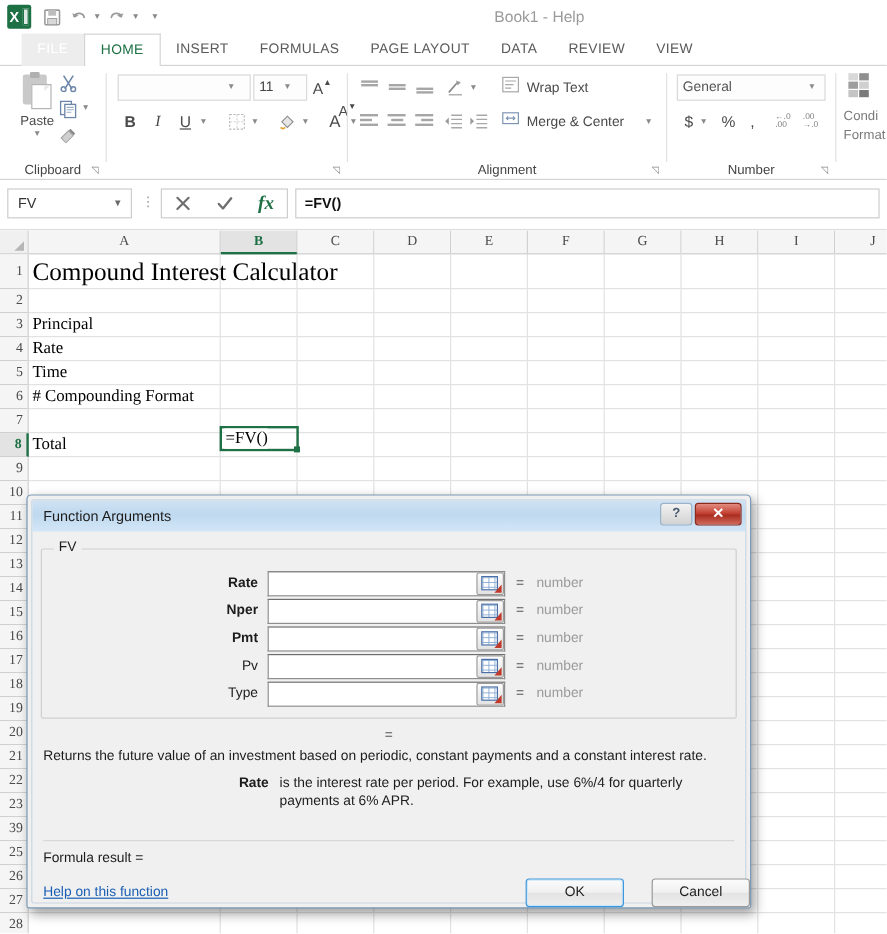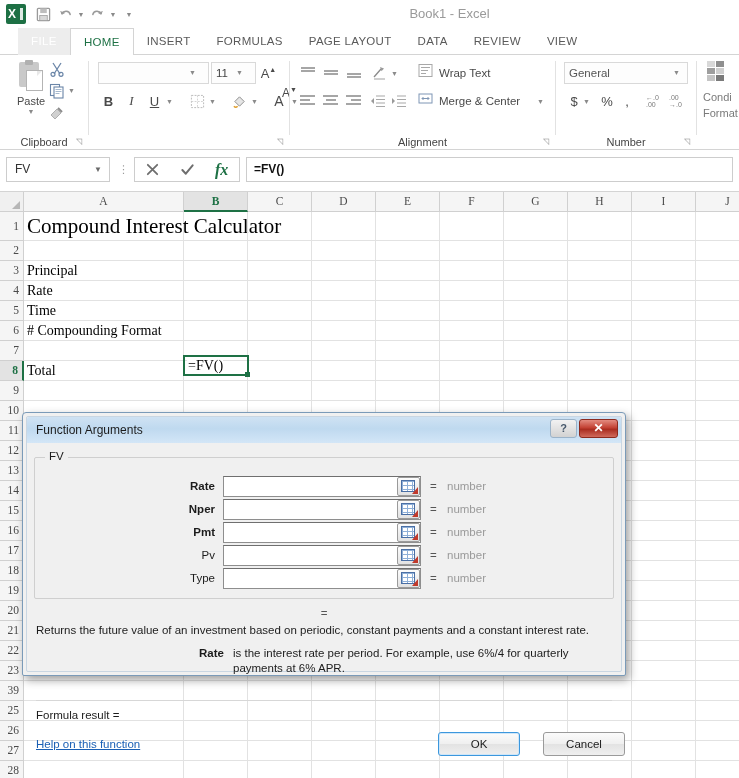--- a/index.html
+++ b/index.html
@@ -223,21 +223,21 @@
     position: absolute; right: -3px; bottom: -3px; width: 5px; height: 5px; background: #1e7145;
   }
   .selbox .val {
     position: absolute; left: 2px; top: 0; height: 100%; display: flex; align-items: center;
     font-family: "Liberation Serif", serif; font-size: 14px; color: #000; background: #fff;
     padding-left: 1px; white-space: nowrap;
   }
 
   
   .dlg {
-    position: absolute; left: 22px; top: 412px; width: 604px; height: 264px;
+    position: absolute; left: 22px; top: 412px; width: 604px; height: 345px;
     background: #f0f0f0; border: 1px solid #7a9ab8;
     border-radius: 4px 4px 2px 2px;
     box-shadow: 3px 4px 10px rgba(0,0,0,.38);
     z-index: 20;
     font-family: "Liberation Sans", sans-serif;
   }
   .dlg-inner { position: absolute; inset: 3px; background: #f0f0f0; border: 1px solid #c9d6e2; border-radius: 2px; }
   .dlg-title {
     position: absolute; left: 0; top: 0; right: 0; height: 26px;
     background: linear-gradient(to bottom, #cfe2f3 0%, #bfd9ef 45%, #d3e6f7 100%);
@@ -332,21 +332,21 @@
     border: 1px solid #3c97dd;
     box-shadow: inset 0 0 0 1px #cfe6f8;
   }
 </style>
 </head>
 <body>
 
 <div id="app">
 
   <div class="titlebar">
-    <div class="win-title">Book1 - Excel</div>
+    <div class="win-title">Book1 - Help</div>
     <div class="qat">
       <div class="xl-logo"></div>
       <div class="qat-btn">
         <svg width="15" height="15" viewBox="0 0 16 16">
             <rect x="1.5" y="1.5" width="13" height="13" rx="1" fill="none" stroke="#9a9a9a" stroke-width="1.4"></rect>
             <rect x="4.5" y="1.5" width="7" height="5" fill="#bdbdbd"></rect>
             <rect x="4" y="9" width="8" height="5.5" fill="#d8d8d8" stroke="#9a9a9a" stroke-width="0.8"></rect>
           </svg>
       </div>
       <div class="qat-btn">

